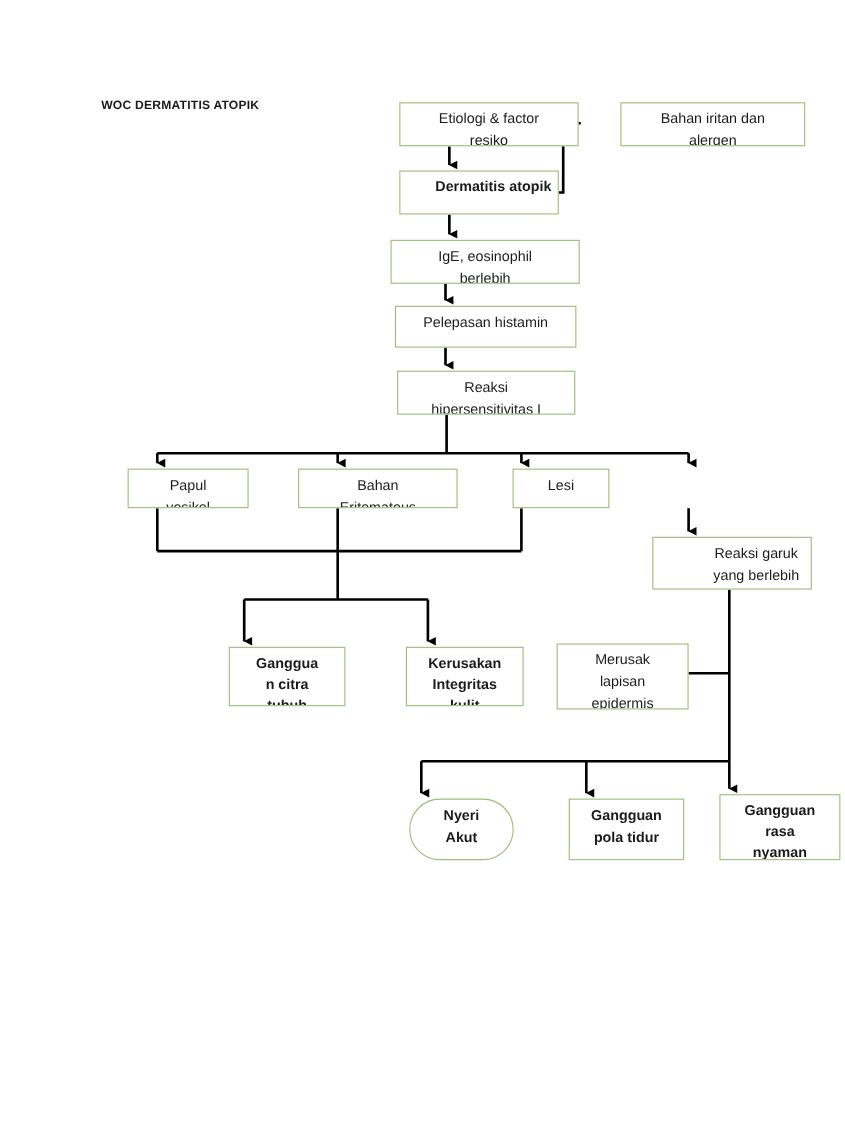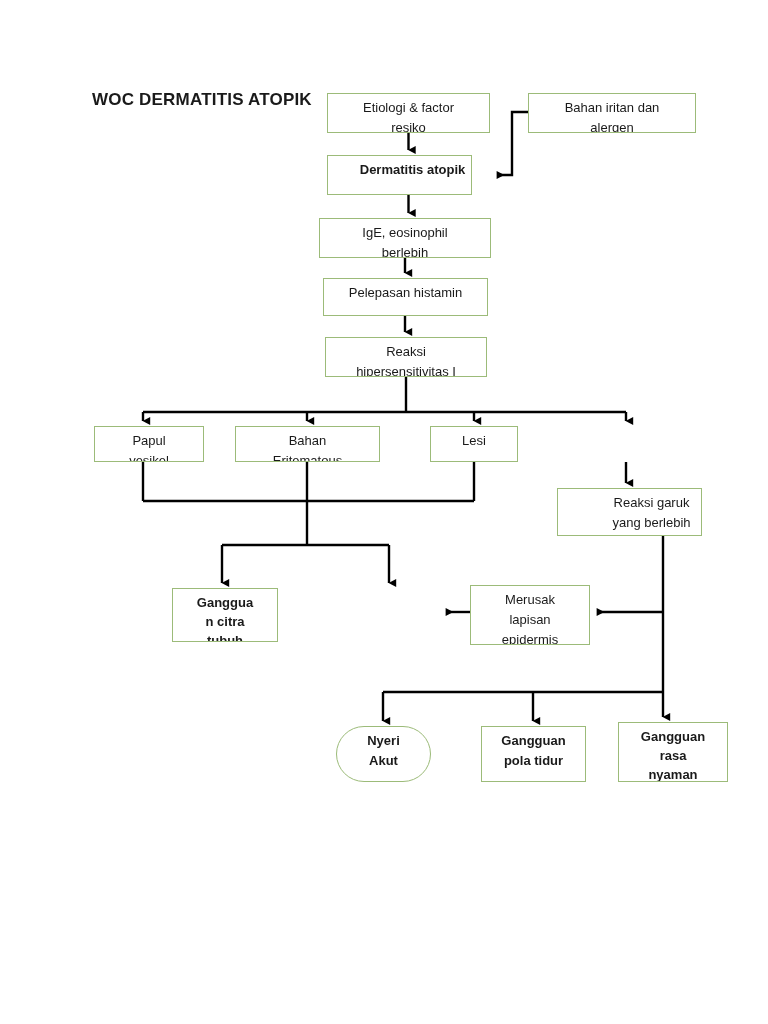--- a/index.html
+++ b/index.html
@@ -26,34 +26,35 @@
     left: 0;
     top: 0;
     width: 768px;
     height: 1024px;
     pointer-events: none;
   }
   .title {
     position: absolute;
     left: 92px;
     top: 90px;
-    font-size: 17px;
+    font-size: 11px;
     font-weight: bold;
     letter-spacing: 0.2px;
     white-space: nowrap;
     color: #1a1a1a;
   }
   .node {
     position: absolute;
     box-sizing: border-box;
     border: 1px solid #9cbb79;
     background: #ffffff;
     overflow: hidden;
     display: block;
     padding: 0;
+    margin-left: 36px;
   }
   .node .txt {
     display: block;
     width: 100%;
     text-align: center;
     font-size: 13px;
     line-height: 20px;
     color: #1a1a1a;
     padding-top: 4px;
     white-space: pre-line;
@@ -127,39 +128,44 @@
     <span class="txt">IgE, eosinophil
 berlebih</span>
   </div>
   <div class="node" style="left: 323px; top: 278px; width: 165px; height: 38px; border-color: rgb(156, 187, 121);">
     <span class="txt">Pelepasan histamin</span>
   </div>
   <div class="node" style="left: 325px; top: 337px; width: 162px; height: 40px; border-color: rgb(156, 187, 121);">
     <span class="txt">Reaksi
 hipersensitivitas I</span>
   </div>
-  <div class="node" style="left: 94px; top: 426px; width: 110px; height: 36px; border-color: rgb(156, 187, 121);">
+  <div class="node" style="left: 80px; top: 426px; width: 110px; height: 36px; border-color: rgb(156, 187, 121);">
     <span class="txt">Papul
 vesikel</span>
   </div>
   <div class="node" style="left: 235px; top: 426px; width: 145px; height: 36px; border-color: rgb(156, 187, 121);">
     <span class="txt">Bahan
 Eritematous</span>
   </div>
   <div class="node" style="left: 430px; top: 426px; width: 88px; height: 36px; border-color: rgb(156, 187, 121);">
     <span class="txt">Lesi</span>
   </div>
   <div class="node" style="left: 557px; top: 488px; width: 145px; height: 48px; border-color: rgb(156, 187, 121); padding-left: 44px;">
     <span class="txt">Reaksi garuk
 yang berlebih</span>
   </div>
   <div class="node bold tight" style="left: 172px; top: 588px; width: 106px; height: 54px; border-color: rgb(156, 187, 121);">
     <span class="txt">Ganggua
 n citra
 tubuh</span>
+  </div>
+  <div class="node bold tight" style="left: 333px; top: 588px; width: 107px; height: 54px; border-color: rgb(156, 187, 121);">
+    <span class="txt">Kerusakan
+Integritas
+kulit</span>
   </div>
   <div class="node" style="left: 470px; top: 585px; width: 120px; height: 60px; border-color: rgb(156, 187, 121);">
     <span class="txt">Merusak
 lapisan
 epidermis</span>
   </div>
   <div class="node bold" style="left: 336px; top: 726px; width: 95px; height: 56px; border-color: rgb(156, 187, 121); border-radius: 28px;">
     <span class="txt">Nyeri
 Akut</span>
   </div>

